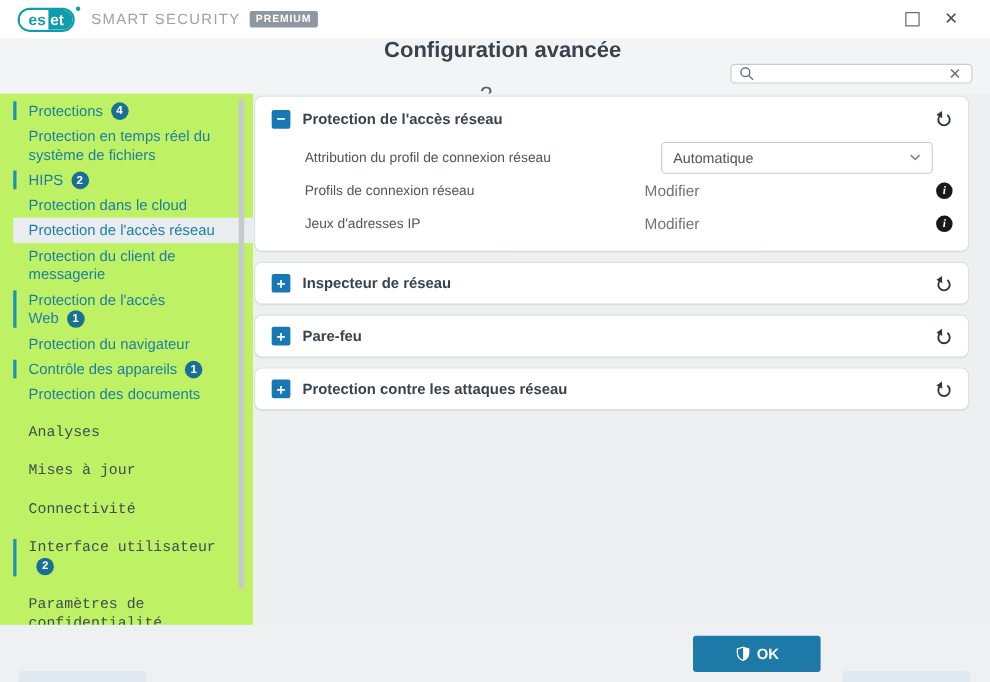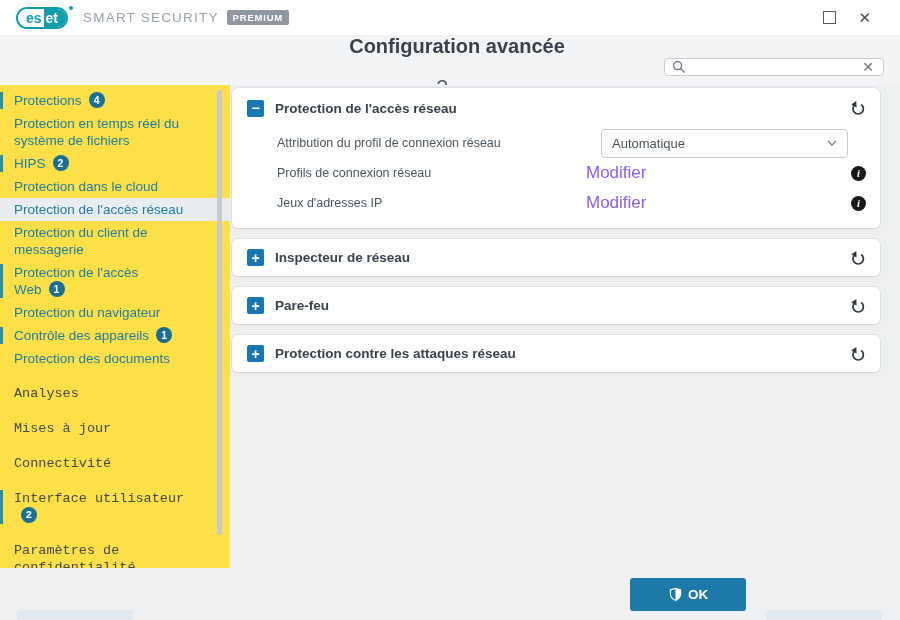--- a/index.html
+++ b/index.html
@@ -27,22 +27,22 @@
     display:flex; align-items:center;flex-direction:column; }
   .page-title { margin-left:14px; font-size:20px; font-weight:bold; color:#3a434b; }
   .search-box { margin-left:auto; width:220px; height:27px; background:#fff; border:1px solid #c8ccd0;
     border-radius:4px; display:flex; align-items:center; margin-right:16px; }
   .search-box svg { margin:0 5px 0 7px; }
   .search-input { flex:1; border:none; outline:none; font-size:13px; color:#3a434b; min-width:0; background:transparent; }
   .search-clear { color:#6a737b; font-size:14px; margin-right:9px; }
   .help { color:#4f5f69; font-size:20px; margin-right:16px; font-weight:400; }
 
   
-  .sidebar { position:absolute; top:85px; left:0; width:230px; bottom:0; background:#fde047;
-    padding-top:4px; overflow:hidden; }
+  .sidebar { position:absolute; top:85px; left:0; width:230px; bottom:0; background:#bef264;
+    padding-top:4px; overflow:hidden;padding-left:12px; }
   .nav-item { position:relative; padding:3px 24px 3px 14px; font-size:13.5px; line-height:17px; color:#1d7ea4; }
   .nav-item.section { color:#414c55;font-family:Liberation Mono, monospace; }
   .nav-item.gap { margin-top:12px; }
   .nav-item.selected { background:#e9edef; }
   .nav-item.accent::before { content:""; position:absolute; left:0; top:3px; bottom:3px; width:3px; background:#2191b5; }
   .nav-item.wrap-web { padding-right:62px; }
   .badge { display:inline-block; min-width:16px; height:16px; border-radius:8px; background:#1a6f94;
     color:#fff; font-size:10.5px; font-weight:bold; text-align:center; line-height:16px;
     margin-left:7px; vertical-align:1px; padding:0 2px; }
   .scroll-thumb { position:absolute; right:8px; top:5px; width:5px; height:445px; background:#c7cacd; border-radius:3px; }
@@ -57,21 +57,21 @@
     display:flex; align-items:center; justify-content:center; font-size:14px; font-weight:bold; line-height:1; }
   .card-title { margin-left:11px; font-weight:bold; font-size:13.5px; color:#39434c; }
   .undo { margin-left:auto; display:flex; align-items:center; }
   .rows { padding:0 14px 10px 45px; }
   .row { display:flex; align-items:center; min-height:30px; }
   .row-label { width:309px; flex:none; font-size:12.5px; color:#4c565e; }
   .row-control { flex:1; display:flex; align-items:center; }
   .select { width:247px; height:29px; border:1px solid #c7cbce; border-radius:4px; background:#fff;
     display:flex; align-items:center; padding:0 10px;margin-left:15px; }
   .select-value { font-size:13px; color:#4b555c; flex:1; }
-  .link { color:#8b5cf6; font-size:17px; }
+  .link { color:#737373; font-size:14px; }
   .info-icon { width:15px; height:15px; border-radius:50%; background:#17191b; color:#fff;
     font-size:10.5px; font-weight:bold; text-align:center; line-height:15px;
     font-family:"Liberation Serif", serif; font-style:italic; flex:none; margin-left:auto; }
 
   
   .footer { position:absolute; left:0; right:0; bottom:0; height:52px; background:#eef0f2; z-index:5; }
   .btn { position:absolute; top:10px; width:116px; height:33px; border:none; border-radius:3px;
     font-family:"Liberation Sans", sans-serif; font-size:13.5px; font-weight:bold;
     display:flex; align-items:center; justify-content:center; }
   .btn-light { background:#dfe9ef; color:#1f7ca3;margin-top:32px; }

